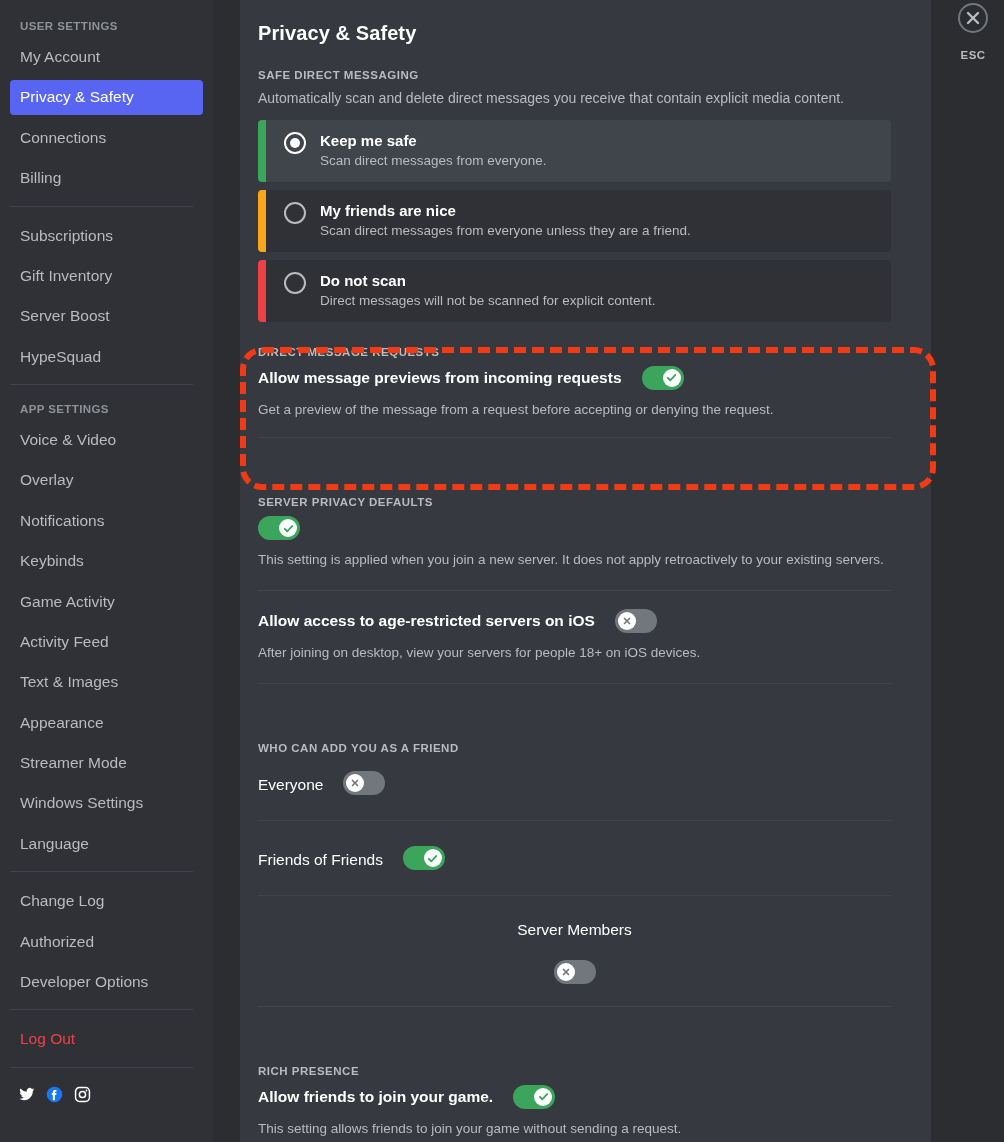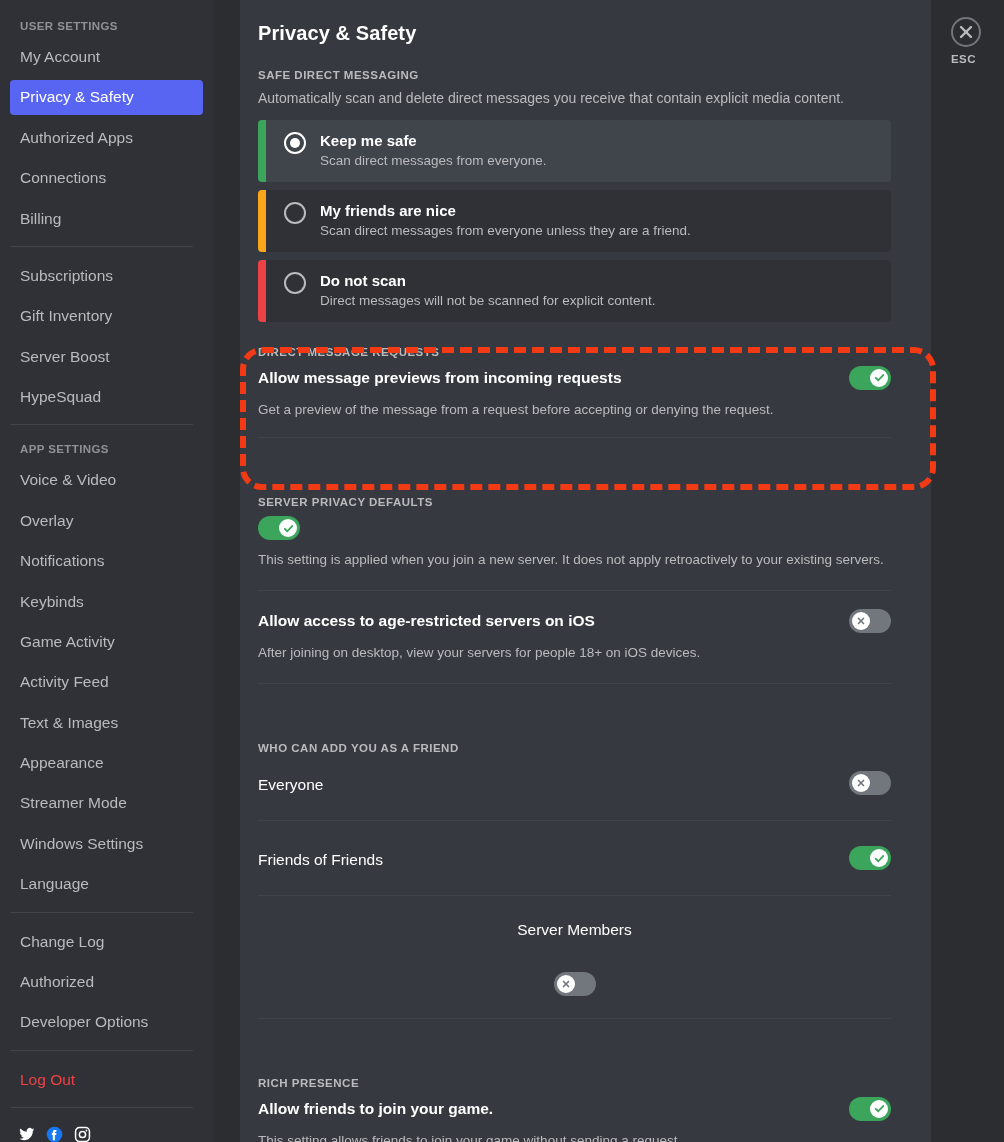--- a/index.html
+++ b/index.html
@@ -181,22 +181,21 @@
   .radio-sub {
     font-size: 13.5px;
     color: #b9bbbe;
     line-height: 1.25;
   }
 
   
   .set-row {
     display: flex;
     align-items: flex-start;
-    justify-content: space-between;
-    gap: 32px;
+    gap: 20px;
   }
   .set-label {
     font-size: 15.5px;
     font-weight: bold;
     color: #ffffff;
     line-height: 1.25;
     padding-top: 2px;
   }
   .set-desc {
     font-size: 13.5px;
@@ -247,26 +246,27 @@
     height: 143px;
     border: 6px dashed #f23b14;
     border-radius: 22px;
     pointer-events: none;
     z-index: 40;
   }
 
   
   .esc {
     position: absolute;
-    top: 17px;
+    top: 3px;
     left: 951px;
     width: 44px;
     display: flex;
     flex-direction: column;
-    gap: 6px;
+    align-items: center;
+    gap: 16px;
     cursor: pointer;
     z-index: 30;
   }
   .esc-circle {
     width: 30px; height: 30px;
     border-radius: 50%;
     border: 2px solid #72767d;
     display: flex;
     align-items: center;
     justify-content: center;
@@ -282,21 +282,20 @@
 </head>
 <body>
 
 <div id="app">
 
   <nav class="sidebar">
     <div class="sb-inner" id="sidebar-inner">
         <div class="sb-header">USER SETTINGS</div>
         <div class="sb-item">My Account</div>
         <div class="sb-item active">Privacy &amp; Safety</div>
-        <div class="sb-item">Authorized Apps</div>
         <div class="sb-item">Connections</div>
         <div class="sb-item">Billing</div>
         <div class="sb-sep"></div>
         <div class="sb-item">Subscriptions</div>
         <div class="sb-item">Gift Inventory</div>
         <div class="sb-item">Server Boost</div>
         <div class="sb-item">HypeSquad</div>
         <div class="sb-sep"></div>
         <div class="sb-header">APP SETTINGS</div>
         <div class="sb-item">Voice &amp; Video</div>

